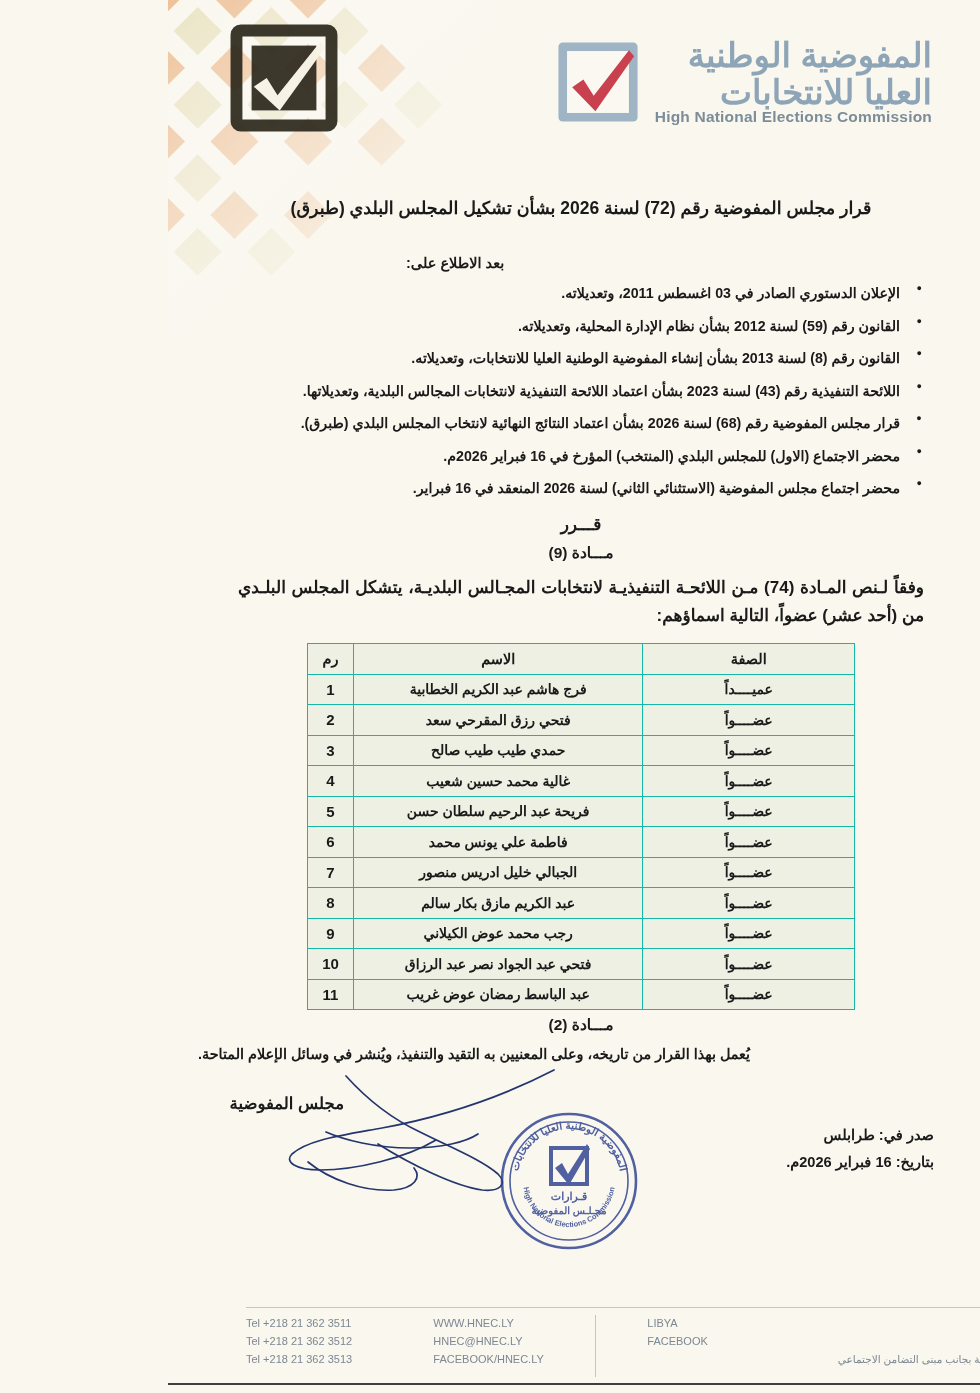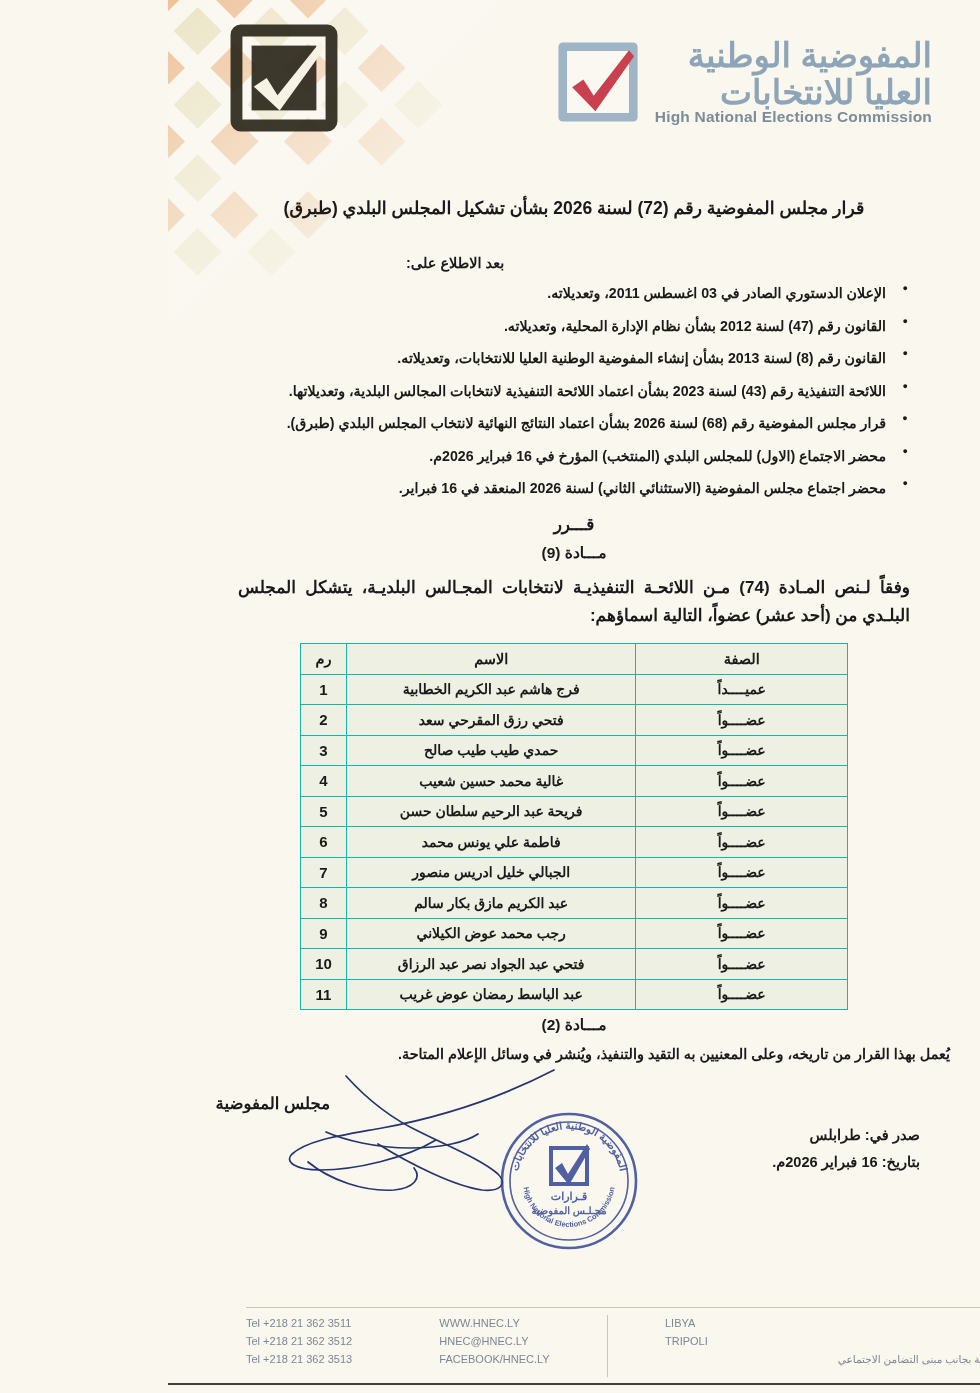--- a/index.html
+++ b/index.html
@@ -79,21 +79,21 @@
     white-space: nowrap;
     direction: ltr;
     margin-top: 5px;
     letter-spacing: .2px;
   }
 
   
   .content {
     position: relative;
     z-index: 2;
-    padding: 0 30px 0 30px;
+    padding: 0 16px 0 30px;
     direction: rtl;
     color: #1a1a1a;
   }
 
   .doc-title {
     text-align: center;
     font-size: 17.5px;
     font-weight: bold;
     margin-top: 26px;
     letter-spacing: -0.2px;
@@ -198,21 +198,21 @@
 
   
   .madda2 {
     text-align: center;
     font-size: 15.5px;
     font-weight: bold;
     margin-top: 6px;
   }
 
   .closing-text {
-    text-align: right;
+    text-align: left;
     font-size: 14.4px;
     font-weight: bold;
     margin-top: 12px;
     letter-spacing: .1px;
   }
 
   .sign-block {
     position: relative;
     margin-top: 26px;
     height: 130px;
@@ -395,21 +395,21 @@
   </div>
 
   <div class="content">
 
     <div class="doc-title">قرار مجلس المفوضية رقم (72) لسنة 2026 بشأن تشكيل المجلس البلدي (طبرق)</div>
 
     <div class="preamble-lead">بعد الاطلاع على:</div>
 
     <ul class="considerations">
       <li>الإعلان الدستوري الصادر في 03 اغسطس 2011، وتعديلاته.</li>
-      <li>القانون رقم (47) لسنة 2012 بشأن نظام الإدارة المحلية، وتعديلاته.</li>
+      <li>القانون رقم (59) لسنة 2012 بشأن نظام الإدارة المحلية، وتعديلاته.</li>
       <li>القانون رقم (8) لسنة 2013 بشأن إنشاء المفوضية الوطنية العليا للانتخابات، وتعديلاته.</li>
       <li>اللائحة التنفيذية رقم (43) لسنة 2023 بشأن اعتماد اللائحة التنفيذية لانتخابات المجالس البلدية، وتعديلاتها.</li>
       <li class="justified-wide">قرار مجلس المفوضية رقم (68) لسنة 2026 بشأن اعتماد النتائج النهائية لانتخاب المجلس البلدي (طبرق).</li>
       <li>محضر الاجتماع (الاول) للمجلس البلدي (المنتخب) المؤرخ في 16 فبراير 2026م.</li>
       <li>محضر اجتماع مجلس المفوضية (الاستثنائي الثاني) لسنة 2026 المنعقد في 16 فبراير.</li>
     </ul>
 
     <div class="qarrar">قـــرر</div>
     <div class="madda">مـــادة (9)</div>
     <div class="article-body">وفقاً لـنص المـادة (74) مـن اللائحـة التنفيذيـة لانتخابات المجـالس البلديـة، يتشكل المجلس البلـدي من (أحد عشر) عضواً، التالية اسماؤهم:</div>
@@ -541,21 +541,21 @@
         <div>WWW.HNEC.LY</div>
         <div>HNEC@HNEC.LY</div>
         <div>FACEBOOK/HNEC.LY</div>
       </div>
 
       <div class="f-divider"></div>
 
       <div class="f-addr-group">
         <div class="f-col f-addr-en">
           <div>LIBYA</div>
-          <div>TRIPOLI</div>
+          <div>FACEBOOK</div>
         </div>
         <div class="f-col f-addr-ar">
           <div>ليــبــيــا</div>
           <div>الصفة</div>
           <div class="line3">طريق الهضبة الشرقية بجانب مبنى التضامن الاجتماعي</div>
         </div>
       </div>
     </div>
 
     <div class="footer-rule-bottom"></div>

